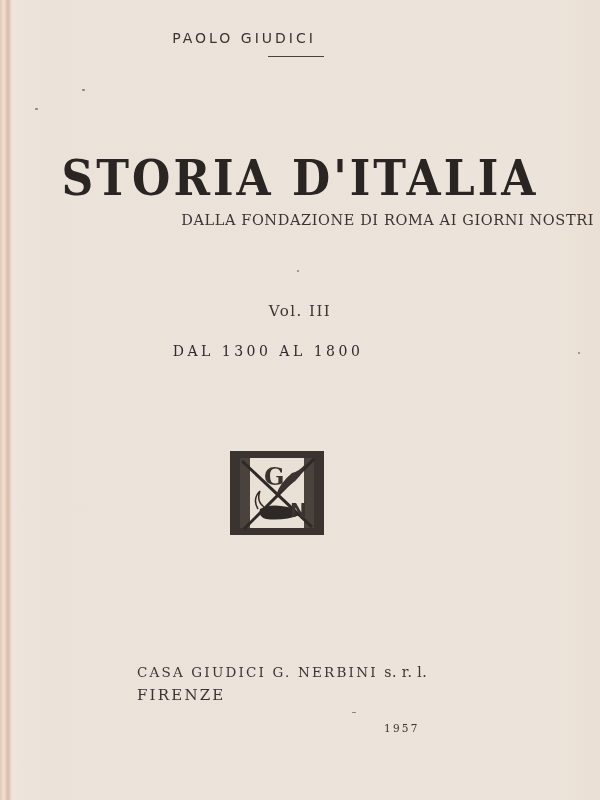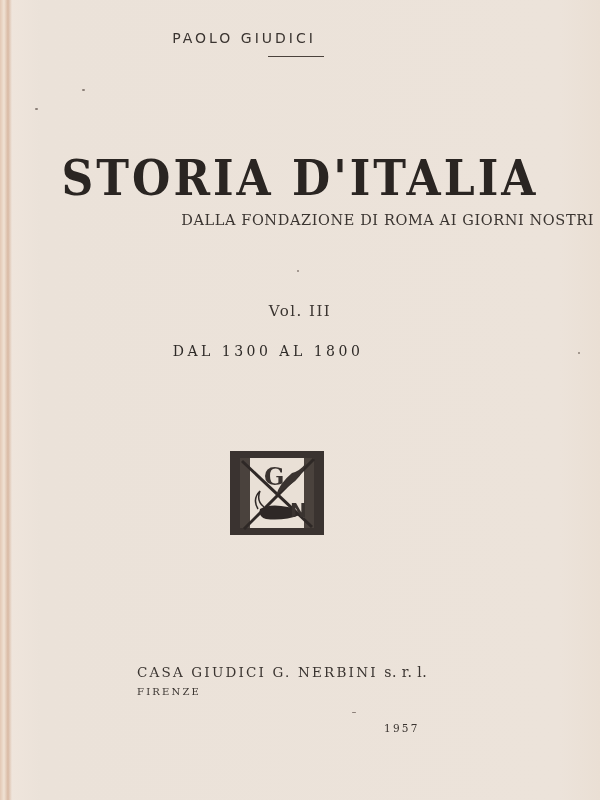--- a/index.html
+++ b/index.html
@@ -42,21 +42,21 @@
     position:absolute; top:451px; left:230px; width:94px; height:84px;
   }
   .publisher {
     position:absolute; top:664px; left:137px; width:300px;
     font-family:"DejaVu Serif", serif; font-size:13.5px; letter-spacing:2.2px; color:#3a3430;
     white-space:nowrap;
   }
   .publisher .srl { font-size:14px; letter-spacing:0.5px; }
   .city {
     position:absolute; top:686px; left:137px;
-    font-family:"DejaVu Serif", serif; font-size:10px; letter-spacing:2.2px; color:#3a3430;
+    font-family:"DejaVu Serif", serif; font-size:15px; letter-spacing:2.2px; color:#3a3430;
   }
   .year {
     position:absolute; top:722px; left:384px;
     font-family:"DejaVu Serif", serif; font-size:10.5px; letter-spacing:2.2px; color:#3a3430;
   }
   .speck { position:absolute; width:3px; height:2px; background:#8c8079; border-radius:1px; }
 </style>
 </head>
 <body>
 

